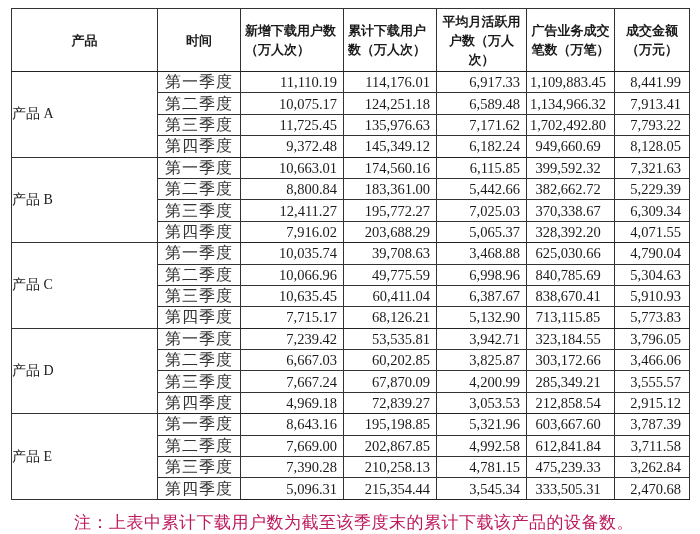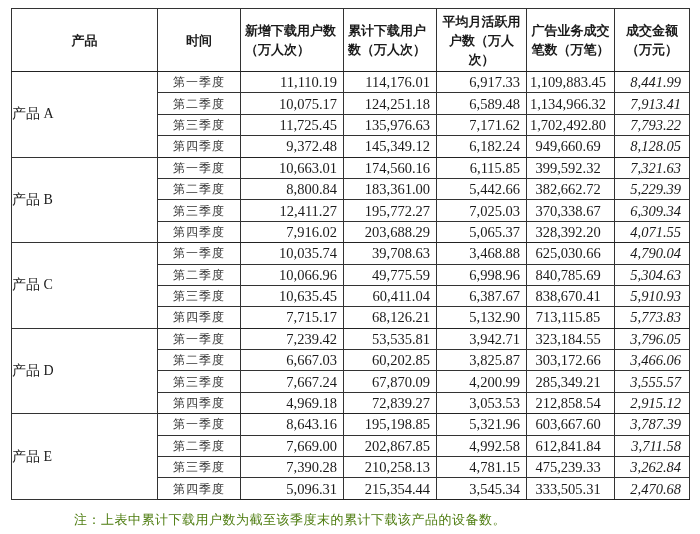--- a/index.html
+++ b/index.html
@@ -64,38 +64,38 @@
     text-align: left;
     vertical-align: middle;
     font-size: 14px;
   }
   tr.group-end td {
     border-bottom: 1.5px solid #222;
   }
   td.time {
     text-align: center;
     color: #333;
-    font-size: 12px;
+    font-size: 16px;
     letter-spacing: 1px;
   }
   td.num {
     text-align: right;
     padding-right: 6px;
     white-space: nowrap;
   }
-  td.num.amt { padding-right: 8px; font-style: italic; }
+  td.num.amt { padding-right: 8px; }
   td.num.ad { padding-right: 5px; text-align: center; }
   thead tr th { border-bottom: 1.5px solid #222; }
 
   .note {
     position: absolute;
     left: 74px;
     top: 511px;
-    font-size: 13px;
-    color: #4d7c0f;
+    font-size: 17px;
+    color: #be185d;
     letter-spacing: 0.5px;
     white-space: nowrap;
   }
 </style>
 </head>
 <body>
 
 <div class="table-wrap">
   <table>
     <colgroup>

